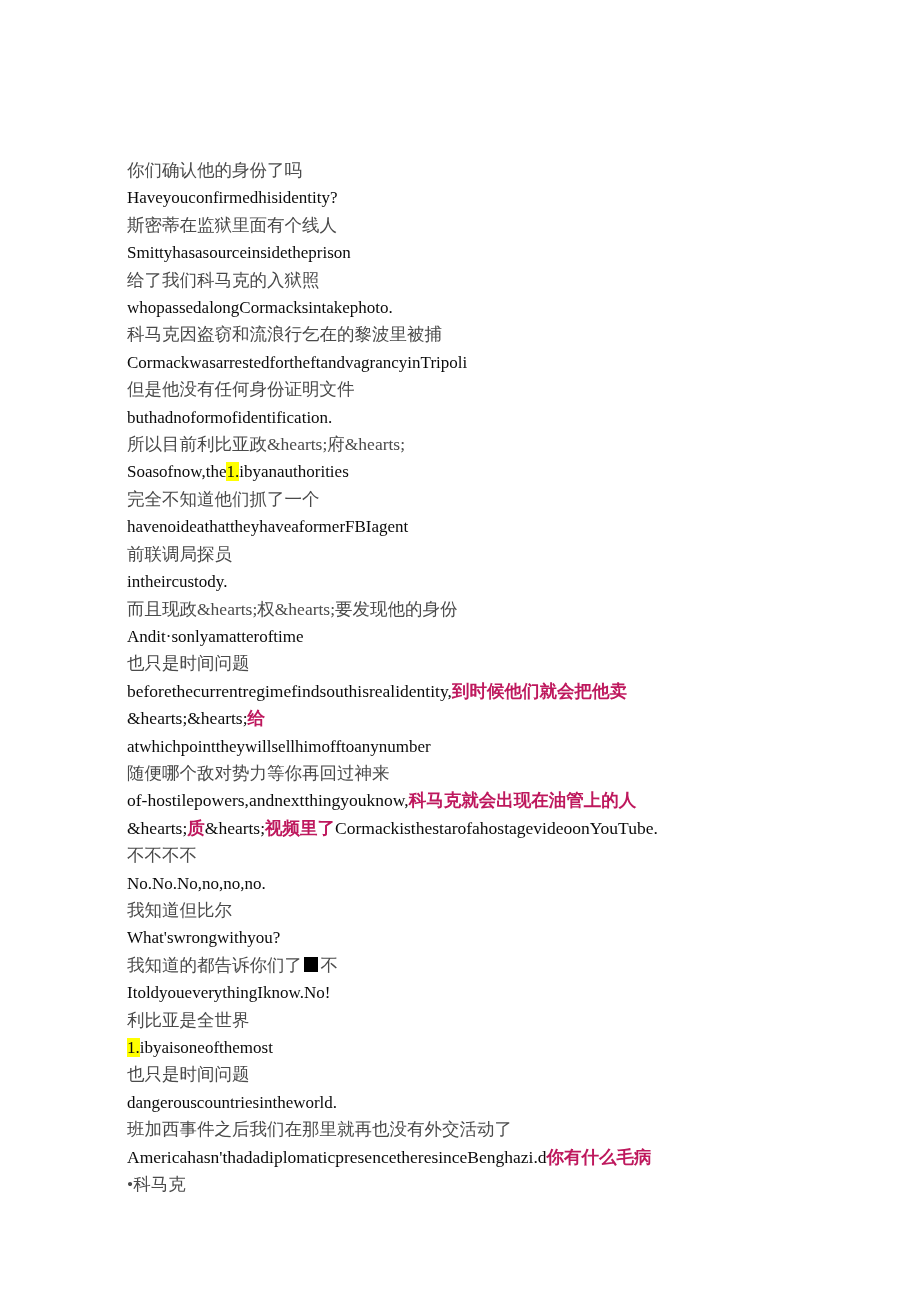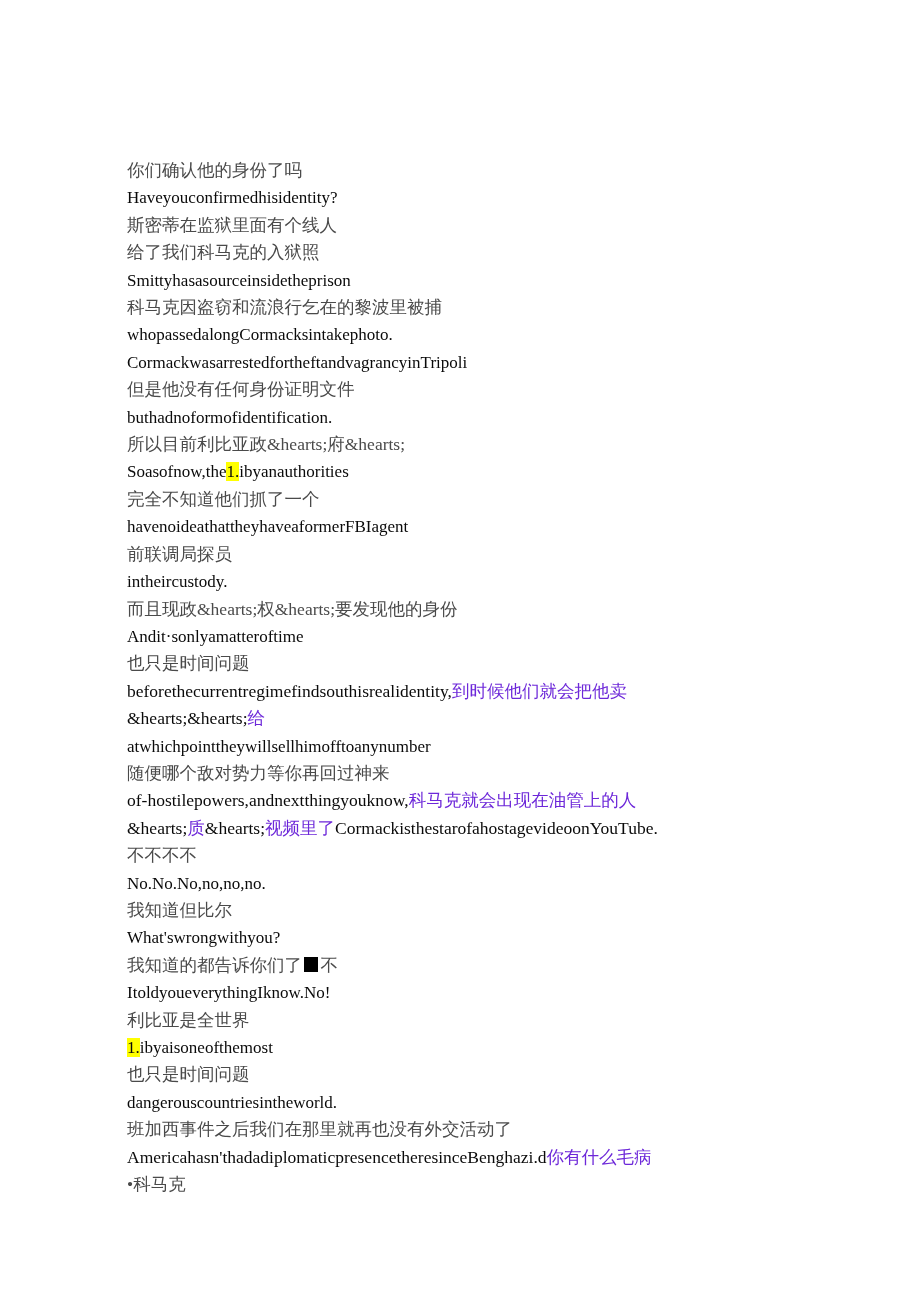--- a/index.html
+++ b/index.html
@@ -41,21 +41,22 @@
   
   .line.en {
     color: #0a0a0a;
     font-size: 17px;
   }
   
   .line.mixed {
     color: #0a0a0a;
   }
   .line.mixed .zh-run {
-    color: #6d28d9;
+    color: #be185d;
+    font-weight: bold;
   }
   .hl {
     background: #ffff00;
     color: #0a0a0a;
   }
   .tofu {
     display: inline-block;
     width: 0.82em;
     height: 0.82em;
     background: #000000;
@@ -64,24 +65,24 @@
   }
 </style>
 </head>
 <body>
 
 <div id="page">
   <div id="doc-body">
       <div class="line zh">你们确认他的身份了吗</div>
       <div class="line en">Haveyouconfirmedhisidentity?</div>
       <div class="line zh">斯密蒂在监狱里面有个线人</div>
+      <div class="line en">Smittyhasasourceinsidetheprison</div>
       <div class="line zh">给了我们科马克的入狱照</div>
-      <div class="line en">Smittyhasasourceinsidetheprison</div>
+      <div class="line en">whopassedalongCormacksintakephoto.</div>
       <div class="line zh">科马克因盗窃和流浪行乞在的黎波里被捕</div>
-      <div class="line en">whopassedalongCormacksintakephoto.</div>
       <div class="line en">CormackwasarrestedfortheftandvagrancyinTripoli</div>
       <div class="line zh">但是他没有任何身份证明文件</div>
       <div class="line en">buthadnoformofidentification.</div>
       <div class="line zh">所以目前利比亚政&amp;hearts;府&amp;hearts;</div>
       <div class="line en"><span>Soasofnow,the</span><span class="hl">1.</span><span>ibyanauthorities</span></div>
       <div class="line zh">完全不知道他们抓了一个</div>
       <div class="line en">havenoideathattheyhaveaformerFBIagent</div>
       <div class="line zh">前联调局探员</div>
       <div class="line en">intheircustody.</div>
       <div class="line zh">而且现政&amp;hearts;权&amp;hearts;要发现他的身份</div>

